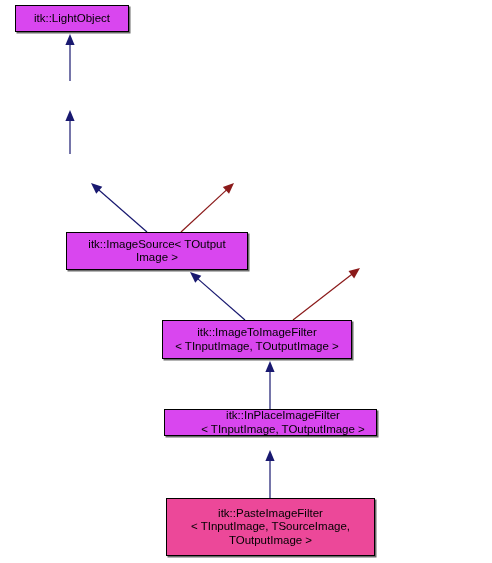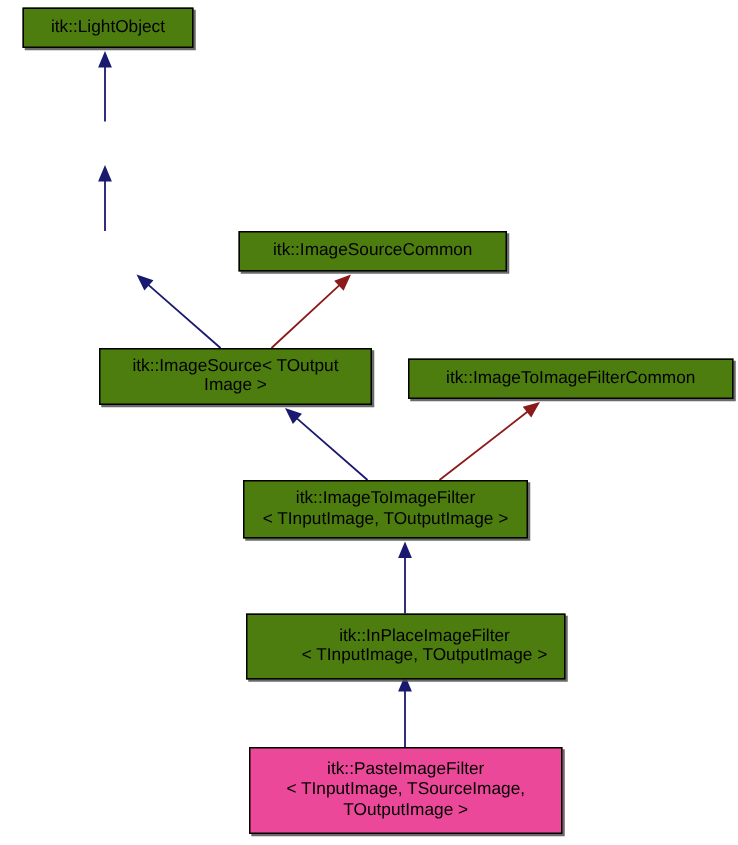--- a/index.html
+++ b/index.html
@@ -12,21 +12,21 @@
     width: 492px;
     height: 563px;
     background: #ffffff;
     font-family: "Liberation Sans", sans-serif;
     overflow: hidden;
   }
   .node {
     position: absolute;
     box-sizing: border-box;
     border: 1px solid #000000;
-    background: #4d7c0f;
+    background: #d946ef;
     display: flex;
     align-items: center;
     justify-content: center;
     text-align: center;
     color: #000000;
     font-size: 11.5px;
     line-height: 13.5px;
     letter-spacing: 0px;
     padding: 0 3px;
     box-shadow: 1.5px 1.5px 0 0 rgba(80,80,80,0.85);
@@ -81,35 +81,29 @@
         <polygon points="270,361 274.6,372 265.4,372" fill="#191970"></polygon>
       </g>
       <g>
         <line x1="270" y1="498" x2="270" y2="459" stroke="#191970" stroke-width="1.2"></line>
         <polygon points="270,450 274.6,461 265.4,461" fill="#191970"></polygon>
       </g>
     </svg>
 <div class="node" style="left: 15px; top: 5px; width: 114px; height: 27px;">
       <span class="label">itk::LightObject</span>
     </div>
-    <div class="node" style="left: 159px; top: 154px; width: 179px; height: 27px;">
-      <span class="label">itk::ImageSourceCommon</span>
-    </div>
     <div class="node" style="left: 66px; top: 232px; width: 182px; height: 38px;">
       <span class="label">itk::ImageSource&lt; TOutput
 Image &gt;</span>
-    </div>
-    <div class="node" style="left: 272px; top: 239px; width: 217px; height: 27px;">
-      <span class="label">itk::ImageToImageFilterCommon</span>
     </div>
     <div class="node" style="left: 162px; top: 320px; width: 190px; height: 39px;">
       <span class="label">itk::ImageToImageFilter
 &lt; TInputImage, TOutputImage &gt;</span>
     </div>
-    <div class="node" style="left: 164px; top: 409px; width: 213px; height: 44px; padding-left: 28px;">
+    <div class="node" style="left: 164px; top: 409px; width: 213px; height: 27px; padding-left: 28px;">
       <span class="label">itk::InPlaceImageFilter
 &lt; TInputImage, TOutputImage &gt;</span>
     </div>
     <div class="node highlight" style="left: 166px; top: 498px; width: 209px; height: 58px;">
       <span class="label">itk::PasteImageFilter
 &lt; TInputImage, TSourceImage,
 TOutputImage &gt;</span>
     </div>
   </div>
 

